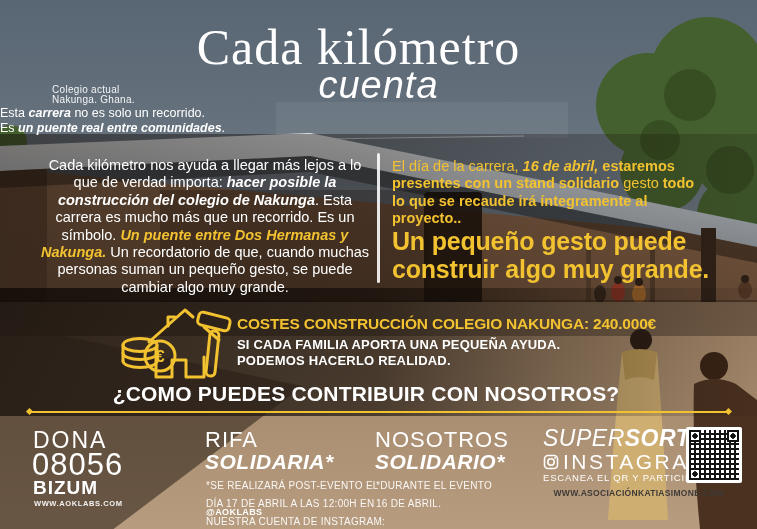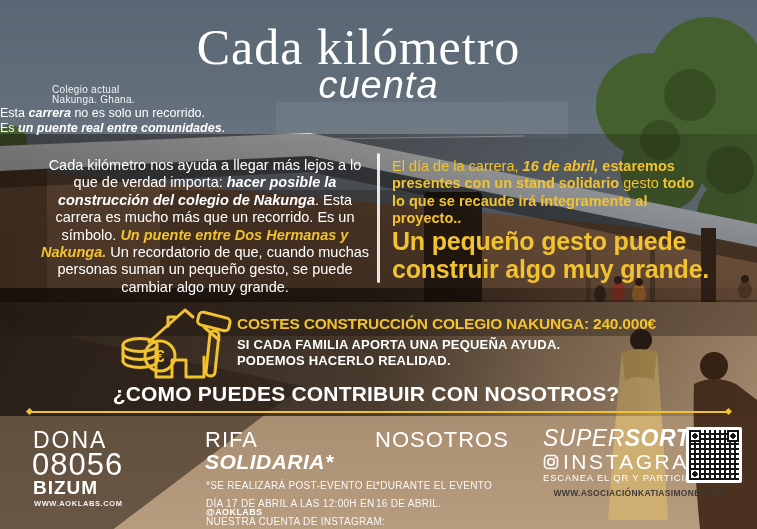--- a/index.html
+++ b/index.html
@@ -219,20 +219,21 @@
     <div class="f-h1">RIFA</div>
     <div class="f-h2">SOLIDARIA*</div>
   </div>
   <div class="abs f-note f-rifa-note">*SE REALIZARÁ POST-EVENTO EL
 DÍA 17 DE ABRIL A LAS 12:00H EN
 NUESTRA CUENTA DE INSTAGRAM:</div>
   <div class="abs f-rifa-handle">@AOKLABS</div>
 
   <div class="abs f-mercado">
     <div class="f-h1">NOSOTROS</div>
+    <div class="f-h2">SOLIDARIO*</div>
   </div>
   <div class="abs f-note f-mercado-note">*DURANTE EL EVENTO
 16 DE ABRIL.</div>
 
   <div class="abs f-sorteo">
     <span class="light">SUPER</span><span class="heavy">SORTEO</span>
   </div>
   <div class="abs f-insta">
     <svg width="16" height="16" viewBox="0 0 16 16" fill="none" stroke="#fff" stroke-width="1.6">
       <rect x="1.5" y="1.5" width="13" height="13" rx="3.5"></rect>

